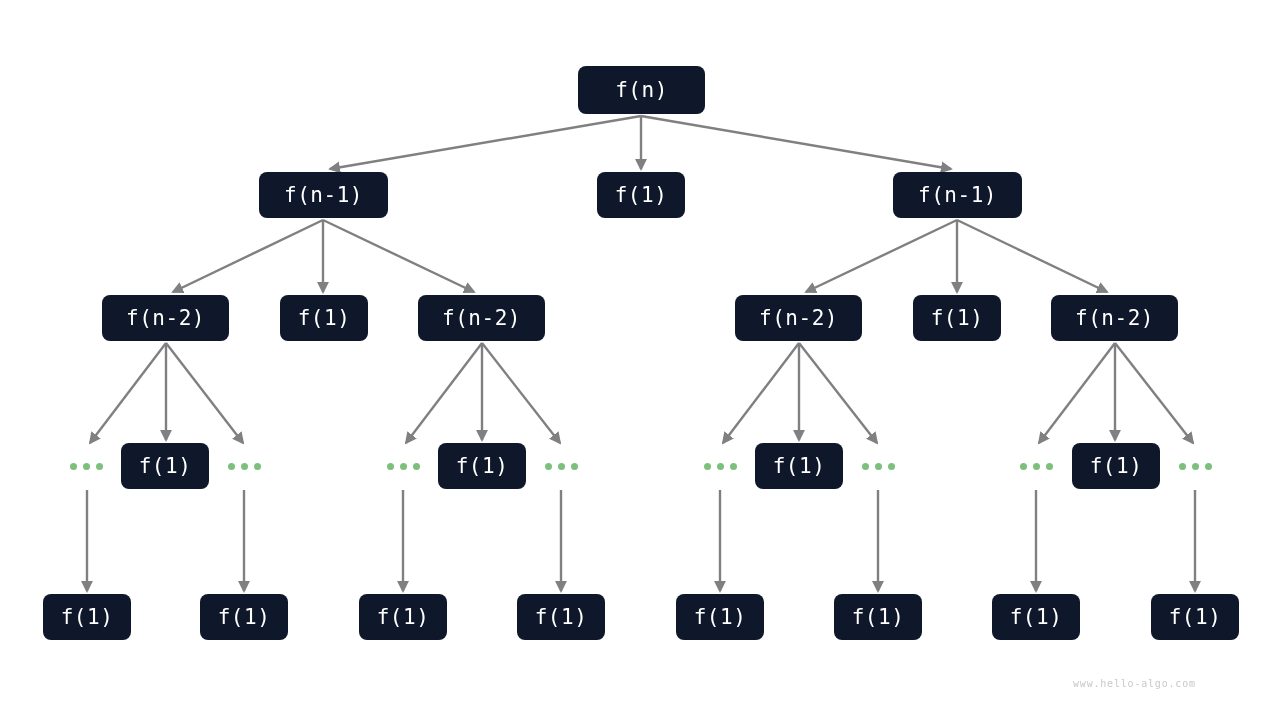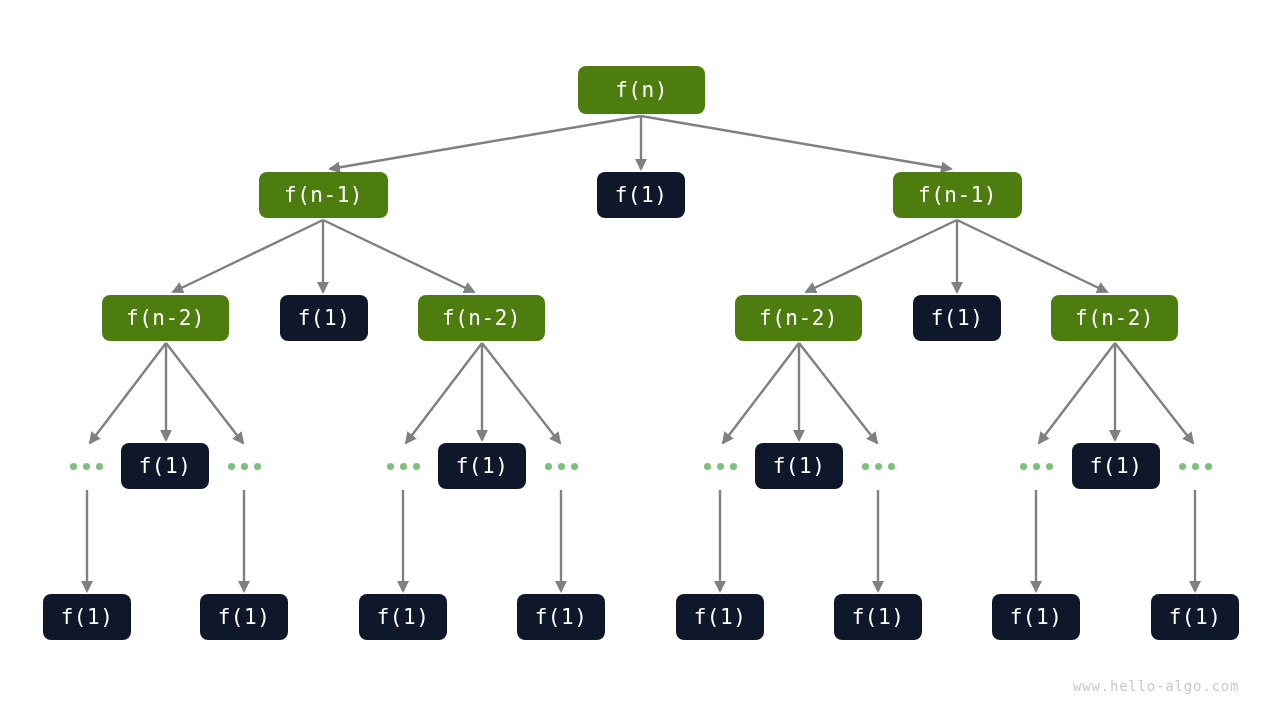--- a/index.html
+++ b/index.html
@@ -33,21 +33,21 @@
     justify-content: center;
     border-radius: 8px;
     color: #ffffff;
     font-family: "DejaVu Sans Mono", "Liberation Mono", monospace;
     font-size: 21px;
     letter-spacing: 0.5px;
     white-space: nowrap;
     box-sizing: border-box;
   }
   .node.recursive {
-    background: #4d7c0f;
+    background: #0f172a;
   }
   .node.base {
     background: #0f172a;
   }
   .ellipsis {
     position: absolute;
     display: flex;
     align-items: center;
     justify-content: center;
     gap: 6px;
@@ -56,21 +56,21 @@
     display: block;
     width: 7px;
     height: 7px;
     border-radius: 50%;
     background: #7cc07c;
   }
   .watermark {
     position: absolute;
     color: #c9c9c9;
     font-family: "DejaVu Sans Mono", "Liberation Mono", monospace;
-    font-size: 14px;
+    font-size: 10px;
     letter-spacing: 0.8px;
     white-space: nowrap;
   }
 </style>
 </head>
 <body>
 
 <div id="canvas">
 
   <svg id="edges" viewBox="0 0 1280 720" xmlns="http://www.w3.org/2000/svg">

